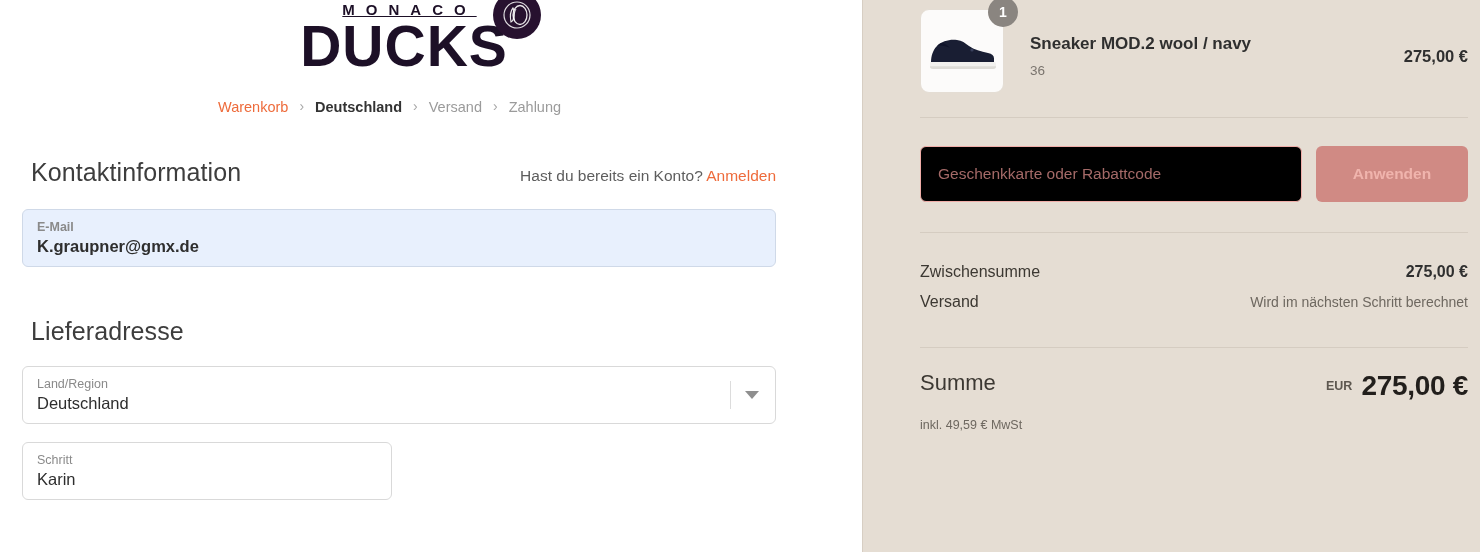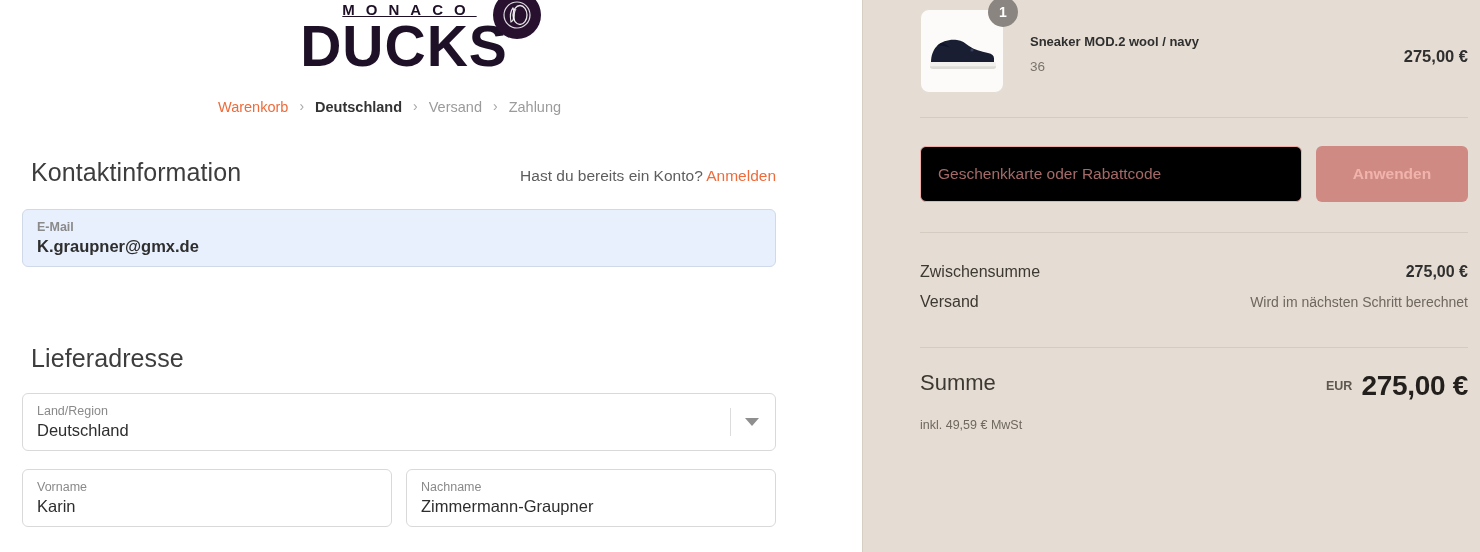--- a/index.html
+++ b/index.html
@@ -172,21 +172,21 @@
   }
 
   .name-row {
     display: flex;
     gap: 14px;
     margin-top: 18px;
   }
   .name-row .field { width: 370px; }
 
   
-  .heading-lieferadresse { padding-top: 77px; }
+  .heading-lieferadresse { padding-top: 50px; }
 
   
   .right-col {
     width: 618px;
     height: 552px;
     background: #e5ddd3;
     border-left: 1px solid #d7cec3;
     padding: 0 12px 0 57px;
     position: relative;
   }
@@ -227,21 +227,21 @@
     display: flex;
     align-items: center;
     justify-content: center;
   }
   .item-info {
     flex: 1;
     padding-left: 26px;
     padding-top: 25px;
   }
   .item-title {
-    font-size: 13px;
+    font-size: 17px;
     font-weight: 700;
     color: #2f2f2f;
     line-height: 1.2;
   }
   .item-variant {
     font-size: 13.5px;
     color: #7a746e;
     margin-top: 9px;
   }
   .item-price {
@@ -374,26 +374,22 @@
         <div class="field-label">Land/Region</div>
         <div class="field-value">Deutschland</div>
         <div class="select-caret-wrap">
           <div class="select-divider"></div>
           <div class="caret"></div>
         </div>
       </div>
 
       <div class="name-row">
         <div class="field">
-          <div class="field-label">Vorname</div>
+          <div class="field-label">Schritt</div>
           <div class="field-value">Karin</div>
-        </div>
-        <div class="field">
-          <div class="field-label">Nachname</div>
-          <div class="field-value">Zimmermann-Graupner</div>
         </div>
       </div>
 
     </div>
   </div>
 
   <div class="right-col">
 
     <div class="line-item">
       <div class="thumb-wrap">

